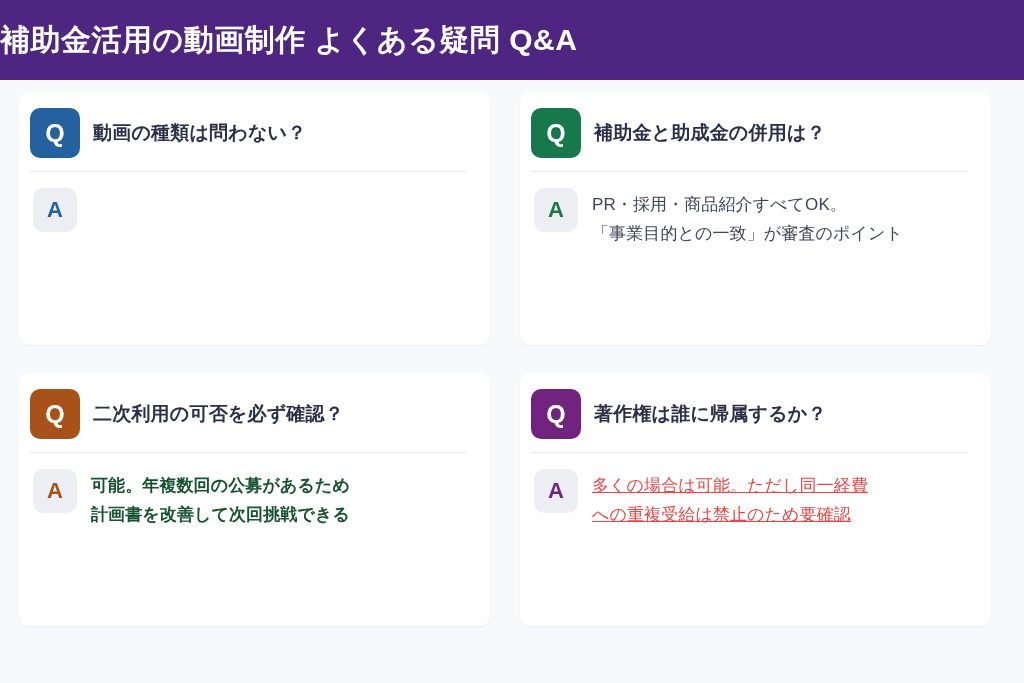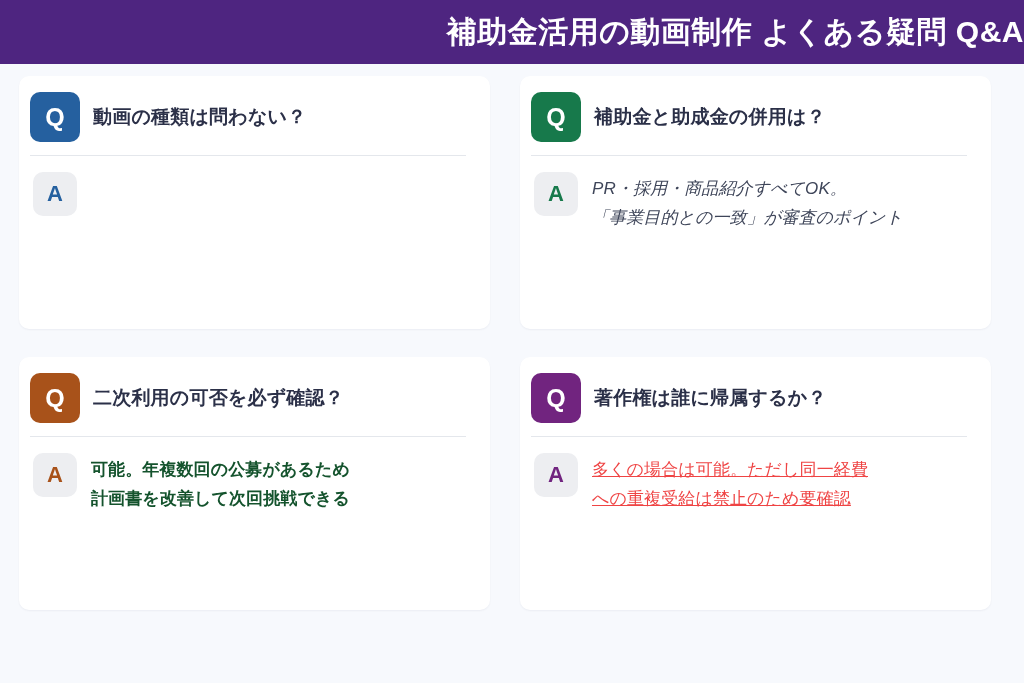--- a/index.html
+++ b/index.html
@@ -11,25 +11,25 @@
     width: 1024px;
     height: 683px;
     background: #f7f9fd;
     font-family: "Liberation Sans", "DejaVu Sans", sans-serif;
     overflow: hidden;
     -webkit-font-smoothing: antialiased;
   }
 
   
   .header {
-    height: 64px;
+    height: 80px;
     background: #4e2580;
     display: flex;
     align-items: center;
-    justify-content: flex-end;
+    justify-content: flex-start;
     box-sizing: border-box;
   }
   .header-title {
     color: #ffffff;
     font-size: 30px;
     font-weight: bold;
     letter-spacing: 0.5px;
     line-height: 1;
     white-space: nowrap;
   }
@@ -133,21 +133,21 @@
     </div>
   </div>
 
   <div class="qa-card" style="background: rgb(255, 255, 255);">
     <div class="q-row" style="border-bottom-color: rgb(228, 231, 236);">
       <div class="q-badge" style="background: rgb(23, 121, 75);">Q</div>
       <div class="q-text" style="color: rgb(43, 48, 72);">補助金と助成金の併用は？</div>
     </div>
     <div class="a-row">
       <div class="a-badge" style="color: rgb(23, 121, 75); background: rgb(237, 238, 241);">A</div>
-      <div class="a-text" style="color: rgb(62, 69, 89); font-style: italic;">PR・採用・商品紹介すべてOK。
+      <div class="a-text" style="color: rgb(62, 69, 89);">PR・採用・商品紹介すべてOK。
 「事業目的との一致」が審査のポイント</div>
     </div>
   </div>
 
   <div class="qa-card" style="background: rgb(255, 255, 255);">
     <div class="q-row" style="border-bottom-color: rgb(228, 231, 236);">
       <div class="q-badge" style="background: rgb(168, 82, 26);">Q</div>
       <div class="q-text" style="color: rgb(43, 48, 72);">二次利用の可否を必ず確認？</div>
     </div>
     <div class="a-row">

